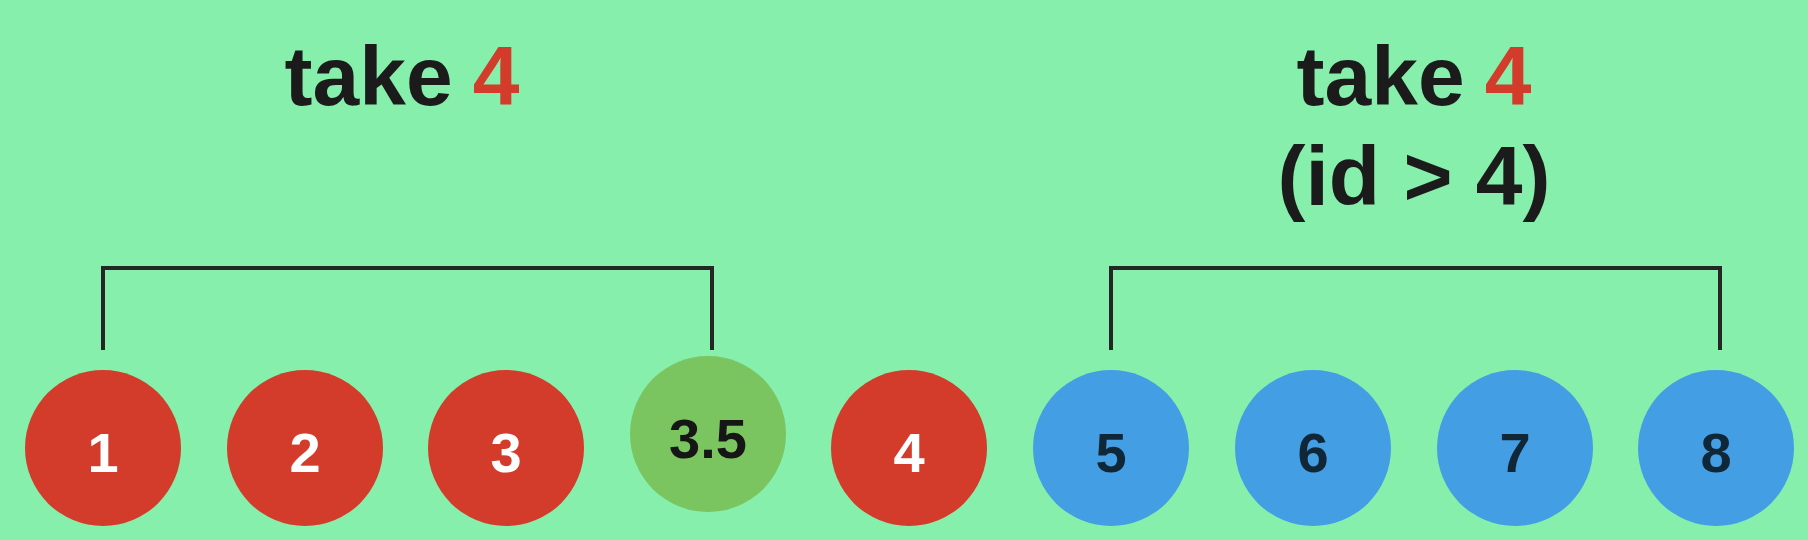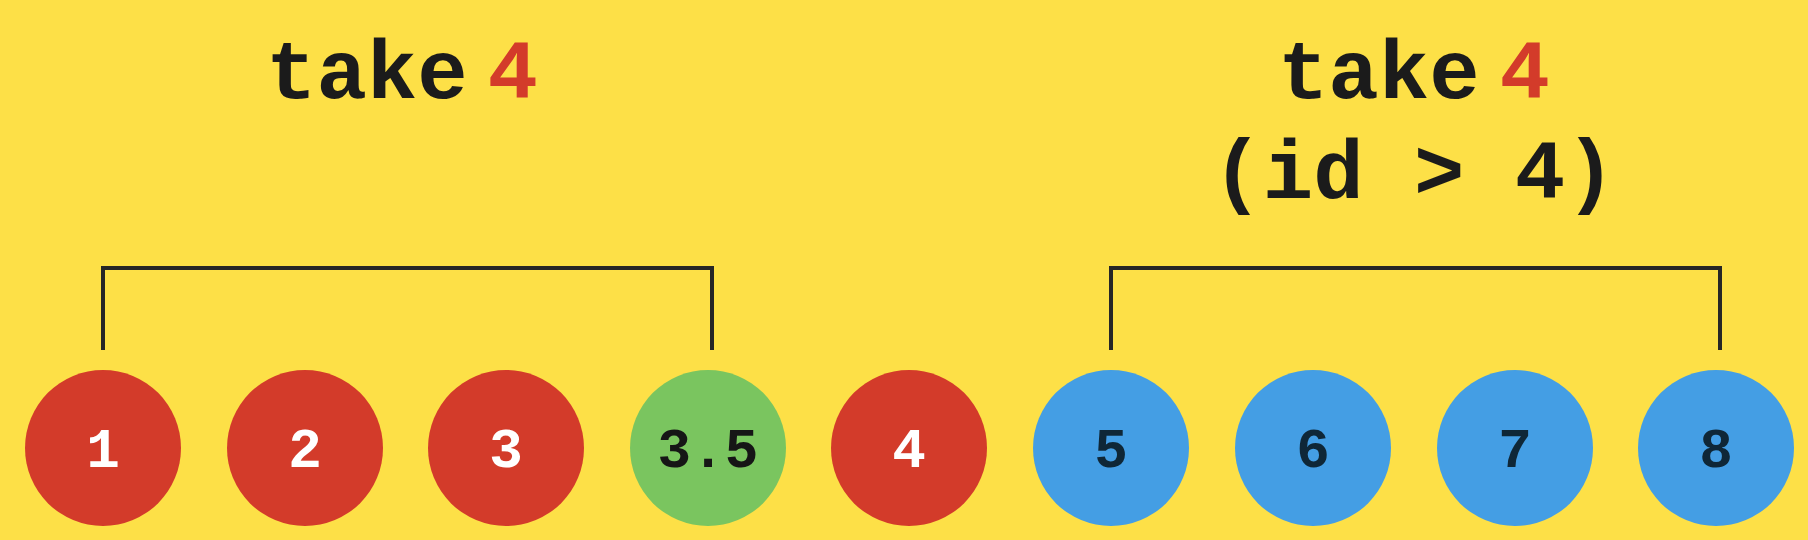--- a/index.html
+++ b/index.html
@@ -48,21 +48,21 @@
     font-weight: 700;
     font-size: 56px;
   }
   .circle > span {
     transform: translateY(4px);
   }
 </style>
 </head>
 <body>
 
-<div id="stage" style="background: #fde047; font-family: Liberation Mono, monospace;">
+<div id="stage" style="background: #86efac;">
 
   <div class="group-header" style="left: 402px; color: rgb(27, 27, 27);">
     <div class="title-line">
       <span>take</span><span class="count" style="color: rgb(211, 59, 42);">4</span>
     </div>
   </div>
 
   <div class="group-header" style="left: 1414px; color: rgb(27, 27, 27);">
     <div class="title-line">
       <span>take</span><span class="count" style="color: rgb(211, 59, 42);">4</span>
@@ -74,21 +74,21 @@
     <div class="bracket" style="left: 1109px; top: 266px; width: 605px; height: 80px; border-color: rgb(38, 38, 38);"></div>
     <div class="circle" style="left: 25px; top: 370px; width: 156px; height: 156px; background: rgb(211, 59, 42); color: rgb(255, 255, 255);">
       <span>1</span>
     </div>
     <div class="circle" style="left: 227px; top: 370px; width: 156px; height: 156px; background: rgb(211, 59, 42); color: rgb(255, 255, 255);">
       <span>2</span>
     </div>
     <div class="circle" style="left: 428px; top: 370px; width: 156px; height: 156px; background: rgb(211, 59, 42); color: rgb(255, 255, 255);">
       <span>3</span>
     </div>
-    <div class="circle" style="left: 630px; top: 370px; width: 156px; height: 156px; background: rgb(122, 197, 95); color: rgb(22, 22, 22);">
+    <div class="circle" style="left: 630px; top: 356px; width: 156px; height: 156px; background: rgb(122, 197, 95); color: rgb(22, 22, 22);">
       <span>3.5</span>
     </div>
     <div class="circle" style="left: 831px; top: 370px; width: 156px; height: 156px; background: rgb(211, 59, 42); color: rgb(255, 255, 255);">
       <span>4</span>
     </div>
     <div class="circle" style="left: 1033px; top: 370px; width: 156px; height: 156px; background: rgb(68, 158, 228); color: rgb(15, 39, 55);">
       <span>5</span>
     </div>
     <div class="circle" style="left: 1235px; top: 370px; width: 156px; height: 156px; background: rgb(68, 158, 228); color: rgb(15, 39, 55);">
       <span>6</span>

